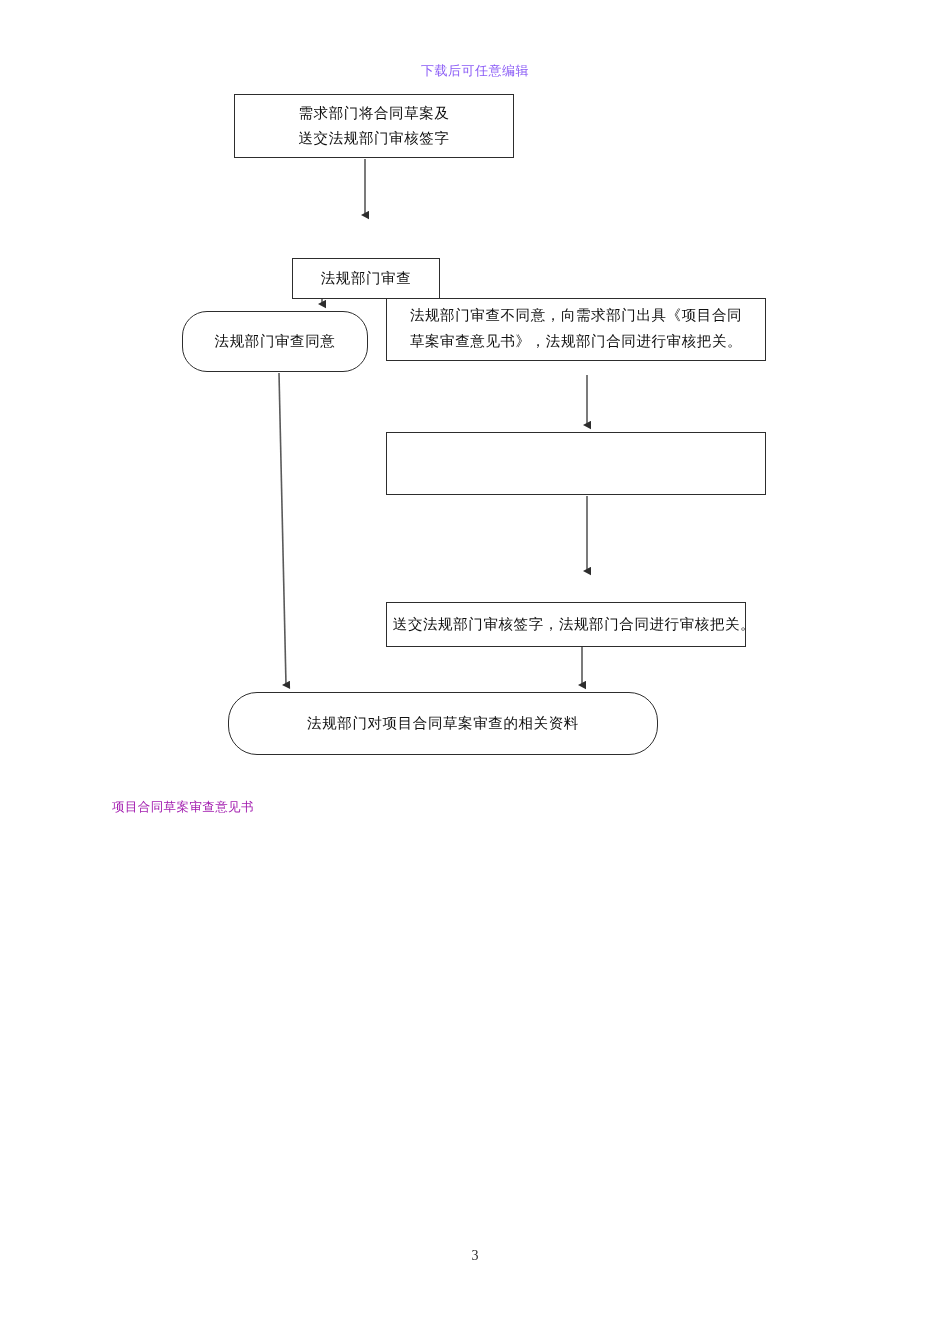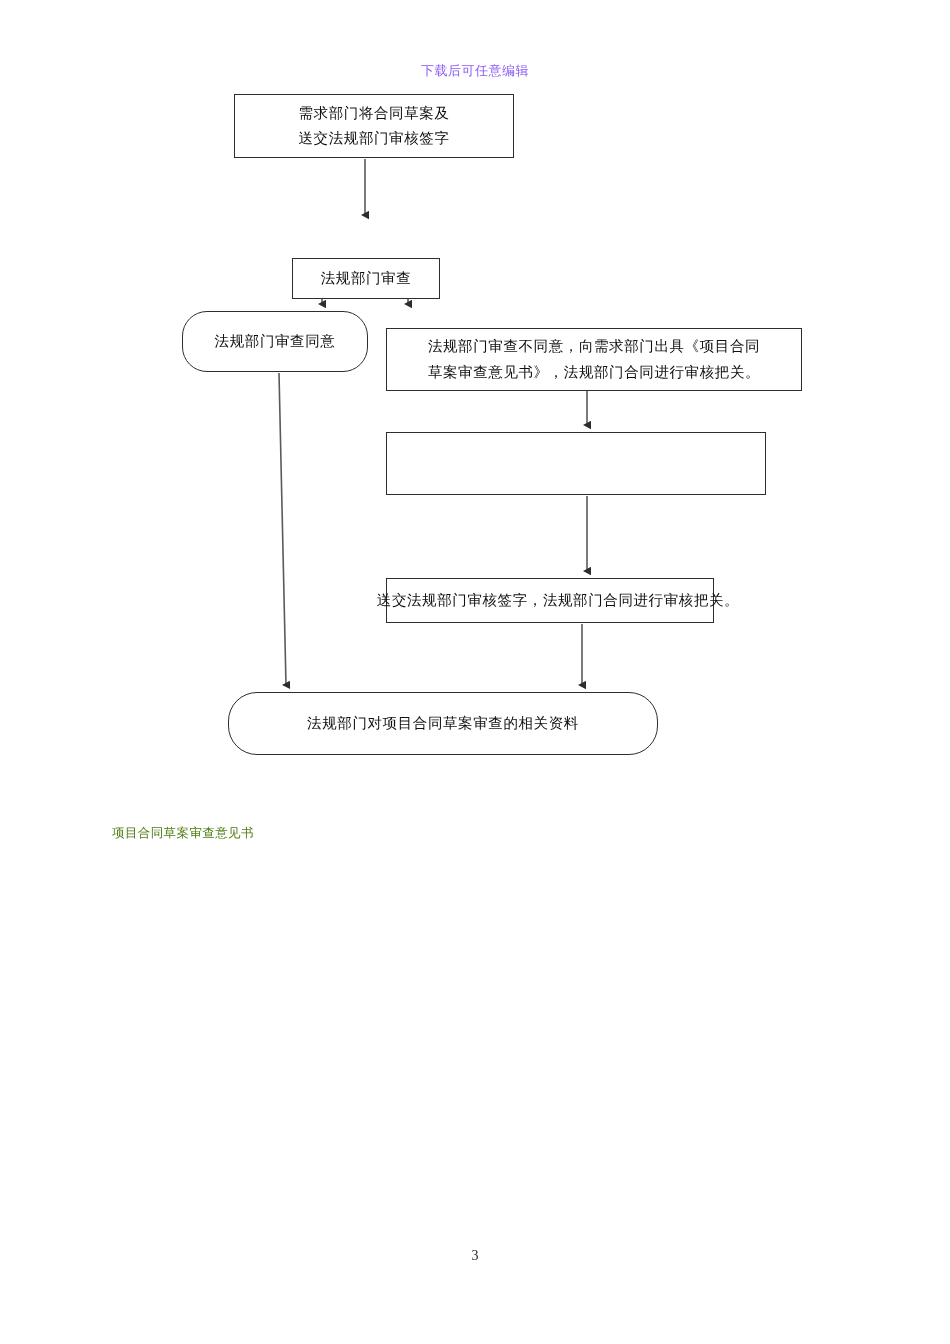--- a/index.html
+++ b/index.html
@@ -40,24 +40,24 @@
     top: 1248px;
     width: 950px;
     text-align: center;
     font-family: "Liberation Serif", "DejaVu Serif", serif;
     font-size: 14px;
     color: #2b2b2b;
   }
   .caption {
     position: absolute;
     left: 112px;
-    top: 825px;
+    top: 799px;
     font-family: Liberation Sans, sans-serif;
     font-size: 12.5px;
-    color: #4d7c0f;
+    color: #a21caf;
     letter-spacing: 0.4px;
     white-space: nowrap;
   }
   .flow-canvas {
     position: absolute;
     left: 0;
     top: 0;
     width: 950px;
     height: 900px;
   }
@@ -77,23 +77,23 @@
     letter-spacing: 0.6px;
     font-family: "Liberation Sans", "DejaVu Sans", sans-serif;
   }
   .node .line {
     display: block;
     white-space: nowrap;
   }
   .node-1 { left: 234px; top: 94px;  width: 280px; height: 64px; }
   .node-2 { left: 292px; top: 222px; width: 148px; height: 41px; margin-top: 36px; }
   .node-3 { left: 182px; top: 311px; width: 186px; height: 61px; border-radius: 25px; }
-  .node-4 { left: 386px; top: 328px; width: 416px; height: 63px; }
+  .node-4 { left: 386px; top: 298px; width: 380px; height: 63px; font-family: Liberation Mono, monospace; }
   .node-5 { left: 386px; top: 432px; width: 380px; height: 63px; }
-  .node-6 { left: 386px; top: 578px; width: 328px; height: 45px; padding-left: 16px; }
+  .node-6 { left: 386px; top: 602px; width: 360px; height: 45px; padding-left: 16px; }
   .node-7 { left: 228px; top: 692px; width: 430px; height: 63px; border-radius: 29px; }
 
   svg.arrow-layer {
     position: absolute;
     left: 0;
     top: 0;
     width: 950px;
     height: 900px;
     pointer-events: none;
   }

